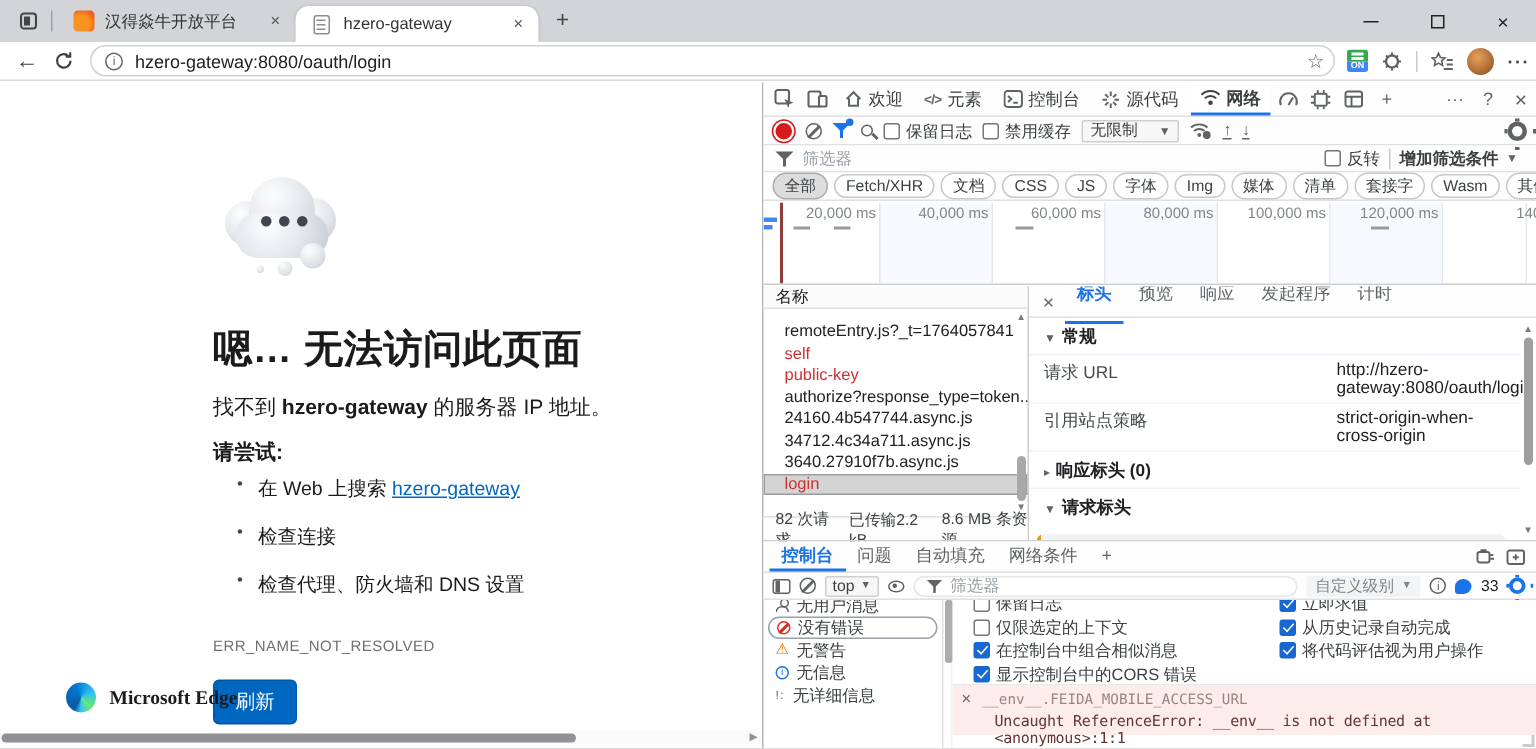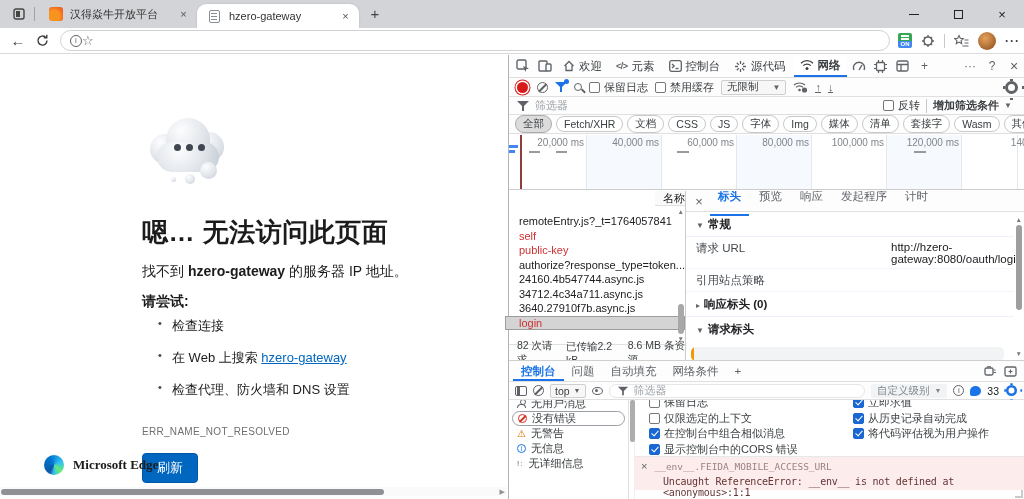--- a/index.html
+++ b/index.html
@@ -113,21 +113,21 @@
 
   .overview { position:absolute; top:80px; left:0; right:0; height:55px; border-bottom:1px solid #ccc; background:#fff; overflow:hidden; }
   .ov-seg { position:absolute; top:0; bottom:0; background:#f6f9fd; }
   .ov-grid { position:absolute; top:0; bottom:0; width:1px; background:#e3e8f0; }
   .ov-label { position:absolute; top:2px; font-size:10px; color:#80868b; text-align:right; width:70px; }
   .ov-red { position:absolute; top:0; bottom:0; left:11px; width:1.5px; background:#8f3d3a; }
   .ov-blue { position:absolute; left:0; width:9px; height:2.5px; background:#4285f4; }
   .ov-dash { position:absolute; height:2px; background:#9a9a9a; }
 
   .net-main { position:absolute; top:136px; left:0; right:0; height:169px; display:flex; }
-  .req-pane { width:177px; border-right:1px solid #ccc; display:flex; flex-direction:column; position:relative;align-items:flex-end; }
+  .req-pane { width:177px; border-right:1px solid #ccc; display:flex; flex-direction:column; position:relative; }
   .req-head { height:15px; line-height:15px; padding-left:8px; border-bottom:1px solid #e0e0e0; background:#fafafa; font-size:11px; color:#202124; }
   .req-rows { flex:1; overflow:hidden; position:relative; font-size:11px; }
   .req-row { height:14.5px; line-height:14.5px; padding-left:14px; white-space:nowrap; overflow:hidden; color:#202124; }
   .req-row.clip { height:8px; }
   .req-row.err { color:#cd3131; }
   .req-row.sel { background:#d4d4d4; outline:1px solid #9c9c9c; outline-offset:-1px; }
   .req-scroll { position:absolute; right:0; top:0; bottom:0; width:9px; }
   .req-scroll .sa { position:absolute; right:1px; font-size:6.5px; color:#7a7a7a; }
   .req-thumb { position:absolute; right:1.5px; width:6px; border-radius:3px; background:#a8a8a8; }
   .req-status { height:16px; border-top:1px solid #e0e0e0; display:flex; align-items:center; gap:10px; padding-left:8px; font-size:10.5px; color:#3c4043; background:#fdfdfd; }
@@ -232,20 +232,21 @@
   <div class="toolbar">
     <div class="nav-btn" style="margin-left:6px">←</div>
     <div class="nav-btn">
       <svg width="13" height="13" viewBox="0 0 13 13">
           <path d="M11 6.5a4.5 4.5 0 1 1-1.4-3.2" fill="none" stroke="#3c4043" stroke-width="1.4"></path>
           <path d="M10.8 0.8 v3 h-3" fill="none" stroke="#3c4043" stroke-width="1.4"></path>
         </svg>
     </div>
     <div class="addressbar">
       <span class="info-i">i</span>
+      <span class="url">hzero-gateway:8080/oauth/login</span>
       <span class="star">☆</span>
     </div>
     <div class="bar-icons">
       <span class="ext-on">
           <span class="g"></span>
           <span class="b">ON</span>
         </span>
       <svg width="14" height="14" viewBox="0 0 14 14">
           <circle cx="7" cy="7" r="4" fill="none" stroke="#5f6368" stroke-width="1.6"></circle>
           <path d="M7 1v2M7 11v2M1 7h2M11 7h2M3 3l1.4 1.4M9.6 9.6 11 11M11 3 9.6 4.4M4.4 9.6 3 11" stroke="#5f6368" stroke-width="1.3"></path>
@@ -268,22 +269,22 @@
         <span class="puff p4"></span>
       <span class="dots"></span>
       <span class="puff bub1"></span>
         <span class="puff bub2"></span>
         <span class="puff bub3"></span>
     </div>
     <div class="err-title">嗯… 无法访问此页面</div>
     <div class="err-sub"><span>找不到 </span><b>hzero-gateway</b><span> 的服务器 IP 地址。</span></div>
     <div class="err-try">请尝试:</div>
     <ul class="err-list">
+      <li><span>在 Web 上搜索 </span><a class="err-link">hzero-gateway</a></li>
       <li>检查连接</li>
-      <li><span>在 Web 上搜索 </span><a class="err-link">hzero-gateway</a></li>
       <li>检查代理、防火墙和 DNS 设置</li>
     </ul>
     <div class="err-code">ERR_NAME_NOT_RESOLVED</div>
     <div class="refresh-btn">刷新</div>
     <div class="edge-brand">
       <span class="edge-logo"></span>
       <span class="edge-name">Microsoft Edge</span>
     </div>
     <div class="h-scroll">
       <span class="h-thumb"></span>
@@ -487,20 +488,21 @@
           <span class="hdr-tab">计时</span>
         </div>
         <div class="hdr-body">
           <div class="sec-h"><span class="tri">▼</span><span>常规</span></div>
           <div class="kv">
               <span class="k">请求 URL</span>
               <span class="v">http://hzero-gateway:8080/oauth/login</span>
             </div>
           <div class="kv">
               <span class="k">引用站点策略</span>
+              <span class="v">strict-origin-when-cross-origin</span>
             </div>
           <div class="sec-h"><span class="tri">▸</span><span>响应标头 (0)</span></div>
           <div class="sec-h" style="border-bottom:none"><span class="tri">▼</span><span>请求标头</span></div>
           <div class="warn-box">
             <span class="warn-bar"></span>
 
           </div>
 
         </div>
         <div class="v-scroll">

